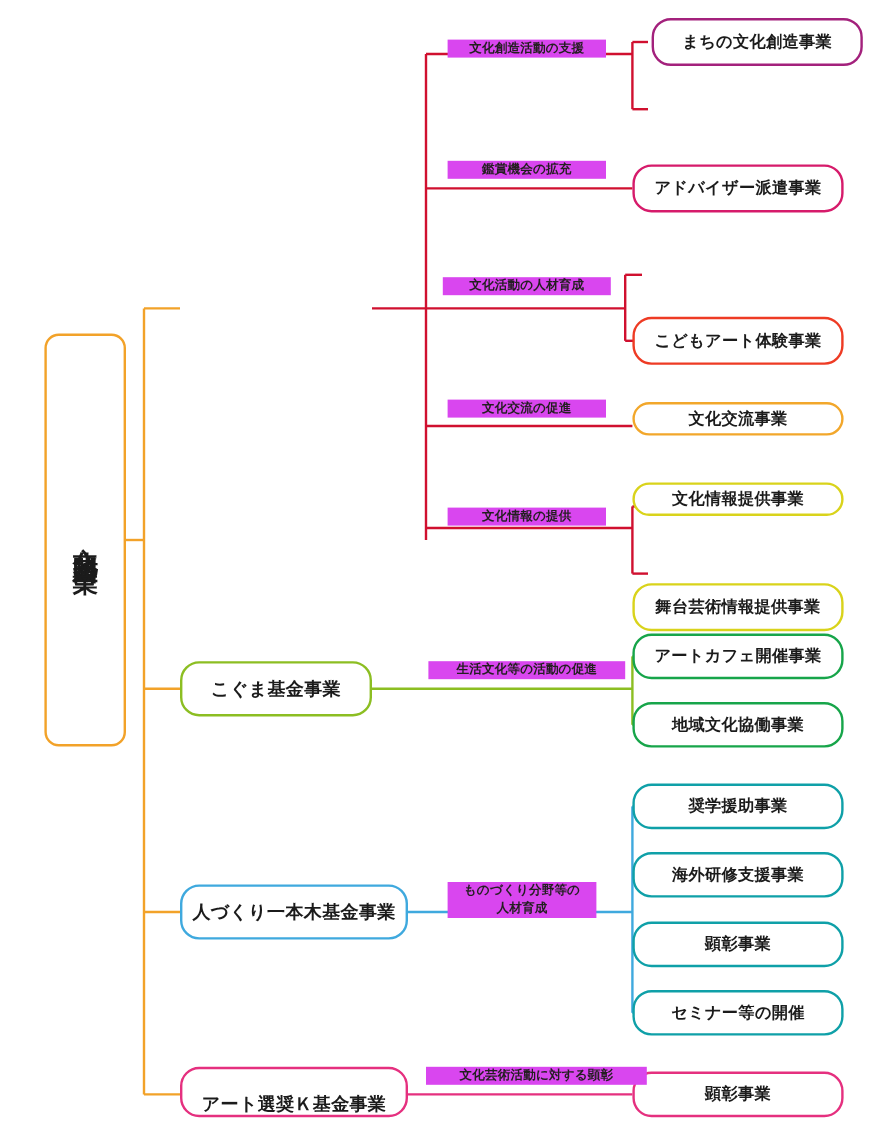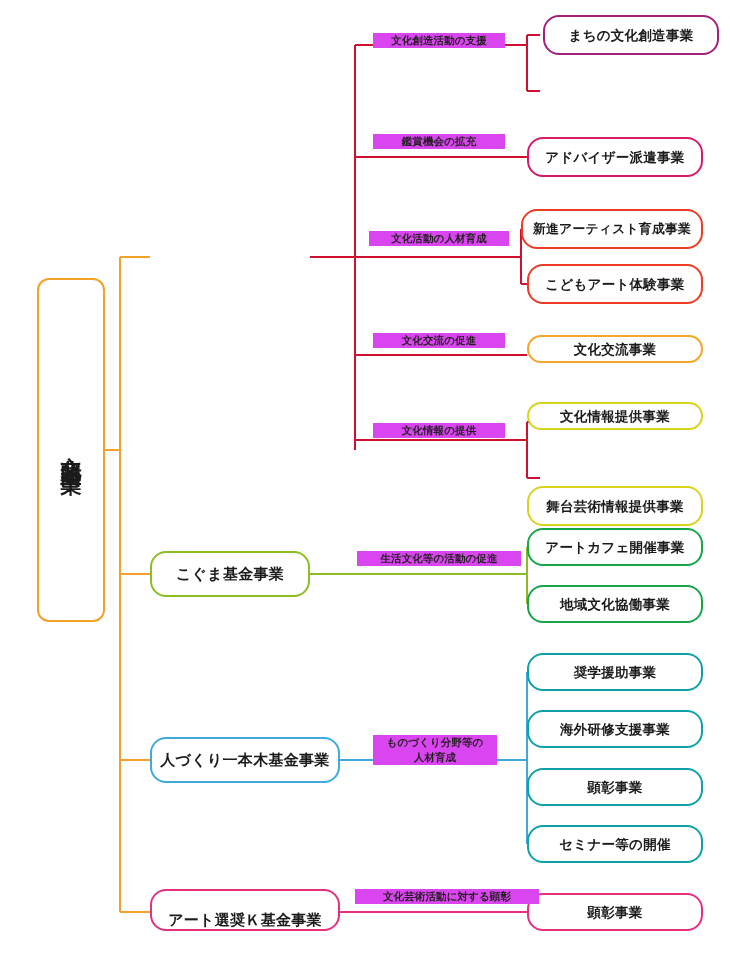--- a/index.html
+++ b/index.html
@@ -169,23 +169,20 @@
 
   <div class="node leaf" style="left:527px; top:15px; width:176px; height:40px; border-color:#A3217C;margin-left:16px;">
     <span>まちの文化創造事業</span>
   </div>
 
 
   <div class="node leaf" style="left:527px; top:137px; width:176px; height:40px; border-color:#D61B6B;">
     <span>アドバイザー派遣事業</span>
   </div>
 
-  <div class="node leaf" style="left:521px; top:209px; width:182px; height:40px; border-color:#EE3B24; font-size:12.8px;">
-    <span>新進アーティスト育成事業</span>
-  </div>
 
   <div class="node leaf" style="left:527px; top:264px; width:176px; height:40px; border-color:#EE3B24;">
     <span>こどもアート体験事業</span>
   </div>
 
   <div class="node leaf" style="left:527px; top:335px; width:176px; height:28px; border-color:#F2A72B;">
     <span>文化交流事業</span>
   </div>
 
   <div class="node leaf" style="left:527px; top:402px; width:176px; height:28px; border-color:#D9D31B;">

